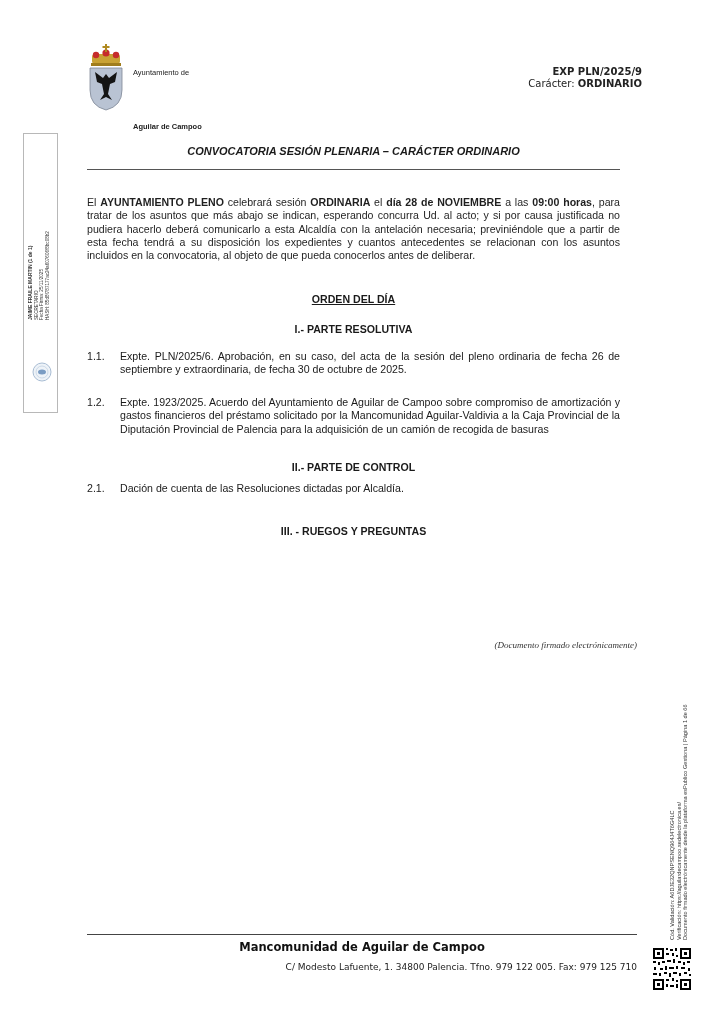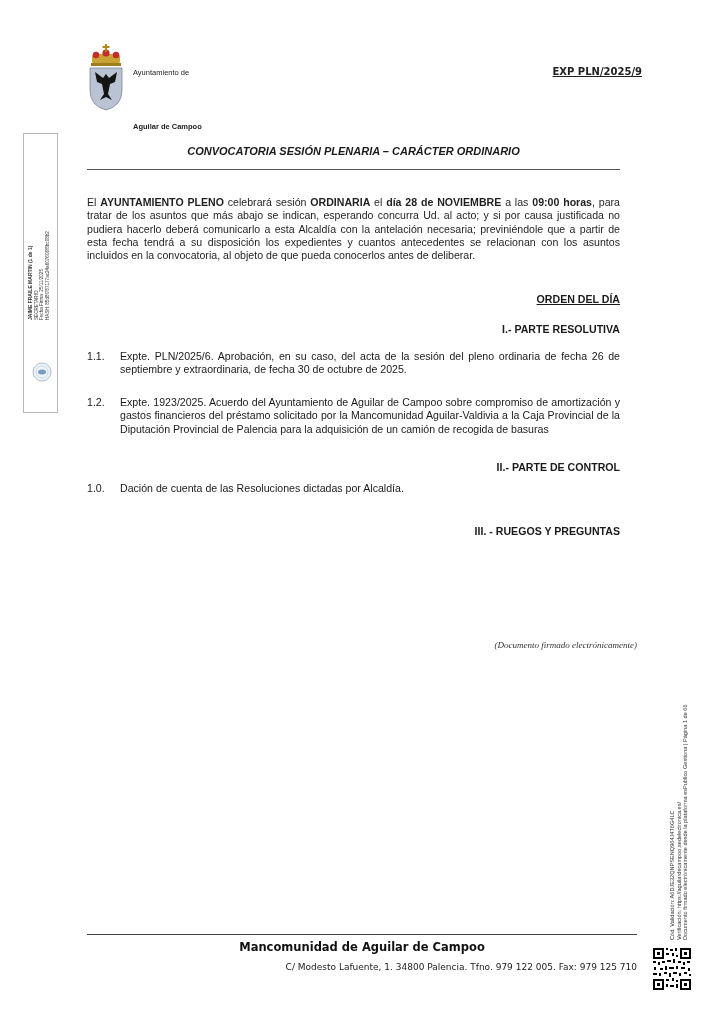--- a/index.html
+++ b/index.html
@@ -5,37 +5,37 @@
     html, body { margin: 0; padding: 0; background: #ffffff; }
     body { width: 724px; height: 1024px; position: relative; overflow: hidden; font-family: "Liberation Sans", sans-serif; color: #1a1a1a; }
 
     
     .logo { position: absolute; left: 86px; top: 42px; width: 40px; height: 70px; }
     .logo-text { position: absolute; left: 133px; top: 68px; font-family: "Liberation Sans", sans-serif; font-size: 7.5px; line-height: 10px; color: #222; }
     .logo-text .l2 { font-weight: bold; margin-top: 44px; }
 
     
     .hdr { position: absolute; right: 82px; top: 66px; text-align: right; font-family: "DejaVu Sans", sans-serif; font-size: 10px; line-height: 12px; color: #222; }
-    .hdr .b { font-weight: bold; text-decoration: underline; }
+    .hdr .b { font-weight: bold; }
 
     
     .sigbox { position: absolute; left: 23px; top: 133px; width: 35px; height: 280px; border: 1px solid #b8b8b8; box-sizing: border-box; }
     .sigtext { position: absolute; left: 28px; top: 320px; width: 120px; transform-origin: 0 0; transform: rotate(-90deg); font-size: 4.6px; line-height: 5.6px; color: #333; white-space: nowrap; }
     .sigtext .name { font-weight: bold; font-size: 5px; }
     .seal { position: absolute; left: 32px; top: 362px; width: 20px; height: 20px; }
 
     
     .title { position: absolute; left: 87px; width: 533px; top: 145px; text-align: center; font-weight: bold; font-size: 11px; font-style: italic; }
     .title-rule { position: absolute; left: 87px; width: 533px; top: 169px; border-top: 1px solid #555; }
 
     
     .intro { position: absolute; left: 87px; width: 533px; top: 196px; font-size: 10.6px; line-height: 13.3px; text-align: justify; color: #1f1f1f; }
     .intro b { font-weight: bold; }
 
-    .center-h { position: absolute; left: 87px; width: 533px; text-align: right; font-weight: bold; font-size: 10.6px; }
+    .center-h { position: absolute; left: 87px; width: 533px; text-align: center; font-weight: bold; font-size: 10.6px; }
     .underline { text-decoration: underline; }
 
     .item { position: absolute; left: 87px; width: 533px; font-size: 10.6px; line-height: 13.3px; }
     .item .num { position: absolute; left: 0; top: 0; }
     .item .txt { margin-left: 33px; text-align: justify; }
 
     .signed { position: absolute; left: 87px; width: 550px; top: 640px; text-align: right; font-style: italic; font-size: 9px; color: #333; font-family: Liberation Serif, serif; }
 
     
     .foot-rule { position: absolute; left: 87px; width: 550px; top: 934px; border-top: 1px solid #444; }
@@ -63,20 +63,21 @@
 
   <path d="M20 32 L23 36 L31 30 L29 40 L24 42 L22 52 L26 58 L20 55 L14 58 L18 52 L16 42 L11 40 L9 30 L17 36 Z" fill="#141414"></path>
 </svg>
 <div class="logo-text">
   <div>Ayuntamiento de</div>
   <div class="l2">Aguilar de Campoo</div>
 </div>
 
 <div class="hdr">
   <div class="b">EXP PLN/2025/9</div>
+  <div><span>Carácter: </span><span class="b">ORDINARIO</span></div>
 </div>
 
 <div class="sigbox"></div>
 <div class="sigtext">
   <div class="name">JAIME FRAILE MARTIN (1 de 1)</div>
   <div>SECRETARIO</div>
   <div>Fecha Firma: 25/11/2025</div>
   <div>HASH: 85d8f787177ac24a607606f8bc08b2</div>
 </div>
 <svg class="seal" viewBox="0 0 20 20">
@@ -100,21 +101,21 @@
 </div>
 
 <div class="item" style="top:396px;">
   <span class="num">1.2.</span>
   <div class="txt">Expte. 1923/2025. Acuerdo del Ayuntamiento de Aguilar de Campoo sobre compromiso de amortización y gastos financieros del préstamo solicitado por la Mancomunidad Aguilar-Valdivia a la Caja Provincial de la Diputación Provincial de Palencia para la adquisición de un camión de recogida de basuras</div>
 </div>
 
 <div class="center-h" style="top:461px;">II.- PARTE DE CONTROL</div>
 
 <div class="item" style="top:482px;">
-  <span class="num">1.0.</span>
+  <span class="num">2.1.</span>
   <div class="txt">Dación de cuenta de las Resoluciones dictadas por Alcaldía.</div>
 </div>
 
 <div class="center-h" style="top:525px;">III. - RUEGOS Y PREGUNTAS</div>
 
 <div class="signed">(Documento firmado electrónicamente)</div>
 
 <div class="foot-rule"></div>
 <div class="foot-title">Mancomunidad de Aguilar de Campoo</div>
 <div class="foot-addr">C/ Modesto Lafuente, 1. 34800 Palencia. Tfno. 979 122 005. Fax: 979 125 710</div>

